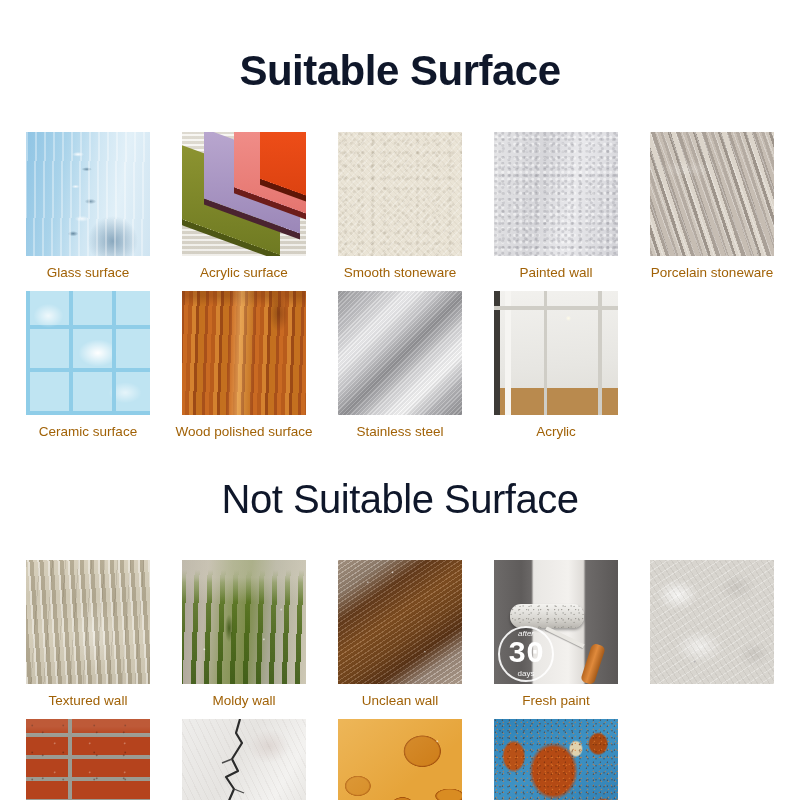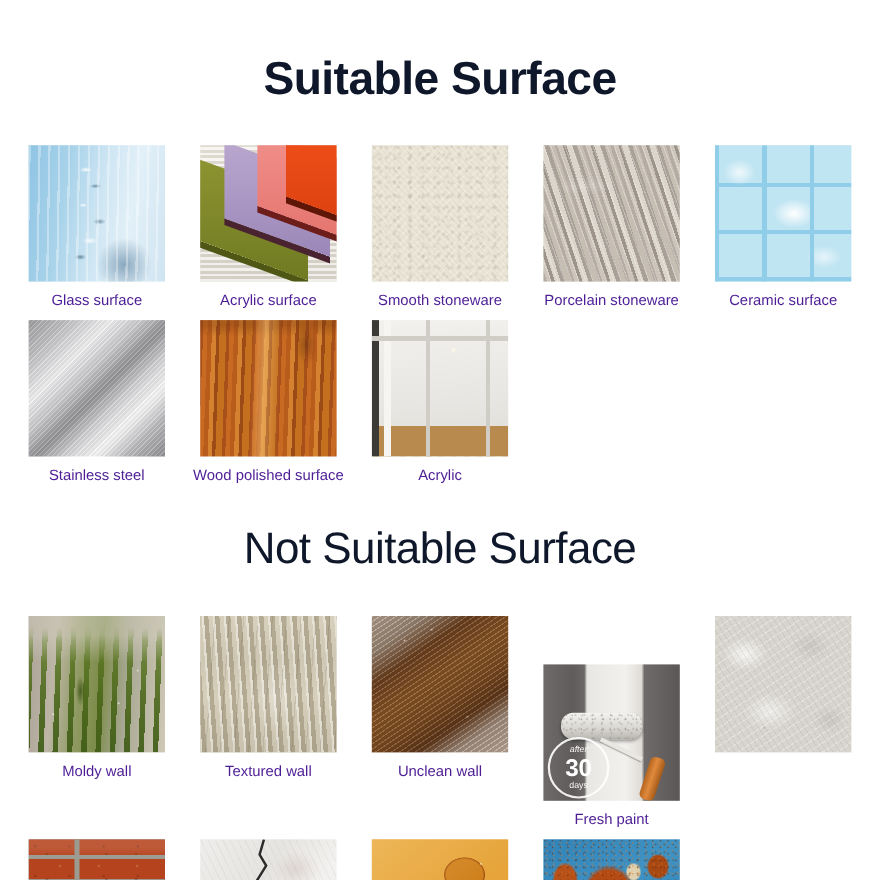--- a/index.html
+++ b/index.html
@@ -44,21 +44,21 @@
     padding-top:6px;
   }
   .swatch{
     width:124px;height:124px;
     position:relative;
     overflow:hidden;
     background:#ddd;
   }
   .caption{
     font-size:13.5px;
-    color:#4c1d95;
+    color:#a16207;
     margin-top:9px;
     margin-bottom:4px;
     text-align:center;
     white-space:nowrap;
     line-height:1.2;
   }
 
   
 
   
@@ -292,21 +292,21 @@
   .tx-unclean::after{
     content:"";position:absolute;inset:0;
     background:
       repeating-linear-gradient(146deg,rgba(255,255,255,.16) 0 1px,rgba(60,35,15,.2) 1px 4px),
       radial-gradient(circle 2px at 24% 18%,rgba(255,255,255,.85),transparent 70%),
       radial-gradient(circle 2px at 44% 10%,rgba(255,255,255,.7),transparent 70%),
       radial-gradient(circle 2px at 70% 74%,rgba(255,255,255,.6),transparent 70%);
   }
 
   
-  .tx-freshpaint{background:linear-gradient(90deg,#6d6a69 0%,#5f5c5b 22%,#6b6867 30%,#e9e7e4 32%,#f3f1ee 60%,#dedbd7 72%,#6e6b6a 74%,#5a5756 100%);margin-top:44px;}
+  .tx-freshpaint{background:linear-gradient(90deg,#6d6a69 0%,#5f5c5b 22%,#6b6867 30%,#e9e7e4 32%,#f3f1ee 60%,#dedbd7 72%,#6e6b6a 74%,#5a5756 100%);}
   .roller{
     position:absolute;left:16px;top:44px;width:74px;height:24px;
     border-radius:11px;
     background:linear-gradient(180deg,#f4f3f0,#d8d6d1 60%,#b9b6b0);
     box-shadow:0 2px 3px rgba(0,0,0,.35);
   }
   .roller::after{
     content:"";position:absolute;inset:0;border-radius:11px;
     background:
       radial-gradient(circle 1.5px at 12% 30%,rgba(140,138,132,.9),transparent 70%),
@@ -327,21 +327,21 @@
   }
   .badge30{
     position:absolute;left:4px;top:66px;width:52px;height:52px;
     border-radius:50%;
     border:2px solid rgba(255,255,255,.9);
     color:#ffffff;
     display:flex;flex-direction:column;align-items:center;justify-content:center;
     line-height:1;
   }
   .badge30 .b-top{font-size:8px;font-style:italic;opacity:.95;}
-  .badge30 .b-num{font-size:22px;font-weight:700;margin:1px 0;}
+  .badge30 .b-num{font-size:30px;font-weight:700;margin:1px 0;font-family:Liberation Mono, monospace;}
   .badge30 .b-bot{font-size:8px;opacity:.95;}
 
   
   .tx-concrete{
     background:
       radial-gradient(ellipse 30px 22px at 22% 28%,rgba(255,255,255,.75),transparent 70%),
       radial-gradient(ellipse 26px 20px at 70% 22%,rgba(190,186,180,.55),transparent 70%),
       radial-gradient(ellipse 34px 24px at 40% 70%,rgba(255,255,255,.6),transparent 70%),
       radial-gradient(ellipse 22px 18px at 84% 76%,rgba(186,182,176,.5),transparent 70%),
       #d8d5cf;
@@ -456,62 +456,66 @@
         <div class="sheet orange"></div>
       </div>
       <div class="caption">Acrylic surface</div>
     </div>
 
     <div class="cell">
       <div class="swatch tx-smoothwall"></div>
       <div class="caption">Smooth stoneware</div>
     </div>
 
+    <div class="cell">
+      <div class="swatch tx-painted"></div>
+      <div class="caption">Painted wall</div>
+    </div>
 
 
     <div class="cell">
       <div class="swatch tx-porcelain"></div>
       <div class="caption">Porcelain stoneware</div>
     </div>
 
     <div class="cell">
       <div class="swatch tx-ceramic"></div>
       <div class="caption">Ceramic surface</div>
     </div>
 
     <div class="cell">
+      <div class="swatch tx-wood"></div>
+      <div class="caption">Wood polished surface</div>
+    </div>
+
+    <div class="cell">
       <div class="swatch tx-steel"></div>
       <div class="caption">Stainless steel</div>
     </div>
 
     <div class="cell">
-      <div class="swatch tx-wood"></div>
-      <div class="caption">Wood polished surface</div>
-    </div>
-
-    <div class="cell">
       <div class="swatch tx-mirror"></div>
       <div class="caption">Acrylic</div>
     </div>
 
   </div>
 
   <h1 class="section-title" id="title-not-suitable">Not Suitable Surface</h1>
 
   <div class="grid">
 
 
     <div class="cell">
+      <div class="swatch tx-textured"></div>
+      <div class="caption">Textured wall</div>
+    </div>
+
+    <div class="cell">
       <div class="swatch tx-moldy"></div>
       <div class="caption">Moldy wall</div>
-    </div>
-
-    <div class="cell">
-      <div class="swatch tx-textured"></div>
-      <div class="caption">Textured wall</div>
     </div>
 
     <div class="cell">
       <div class="swatch tx-unclean"></div>
       <div class="caption">Unclean wall</div>
     </div>
 
     <div class="cell">
       <div class="swatch tx-freshpaint">
         <div class="roller"></div>

